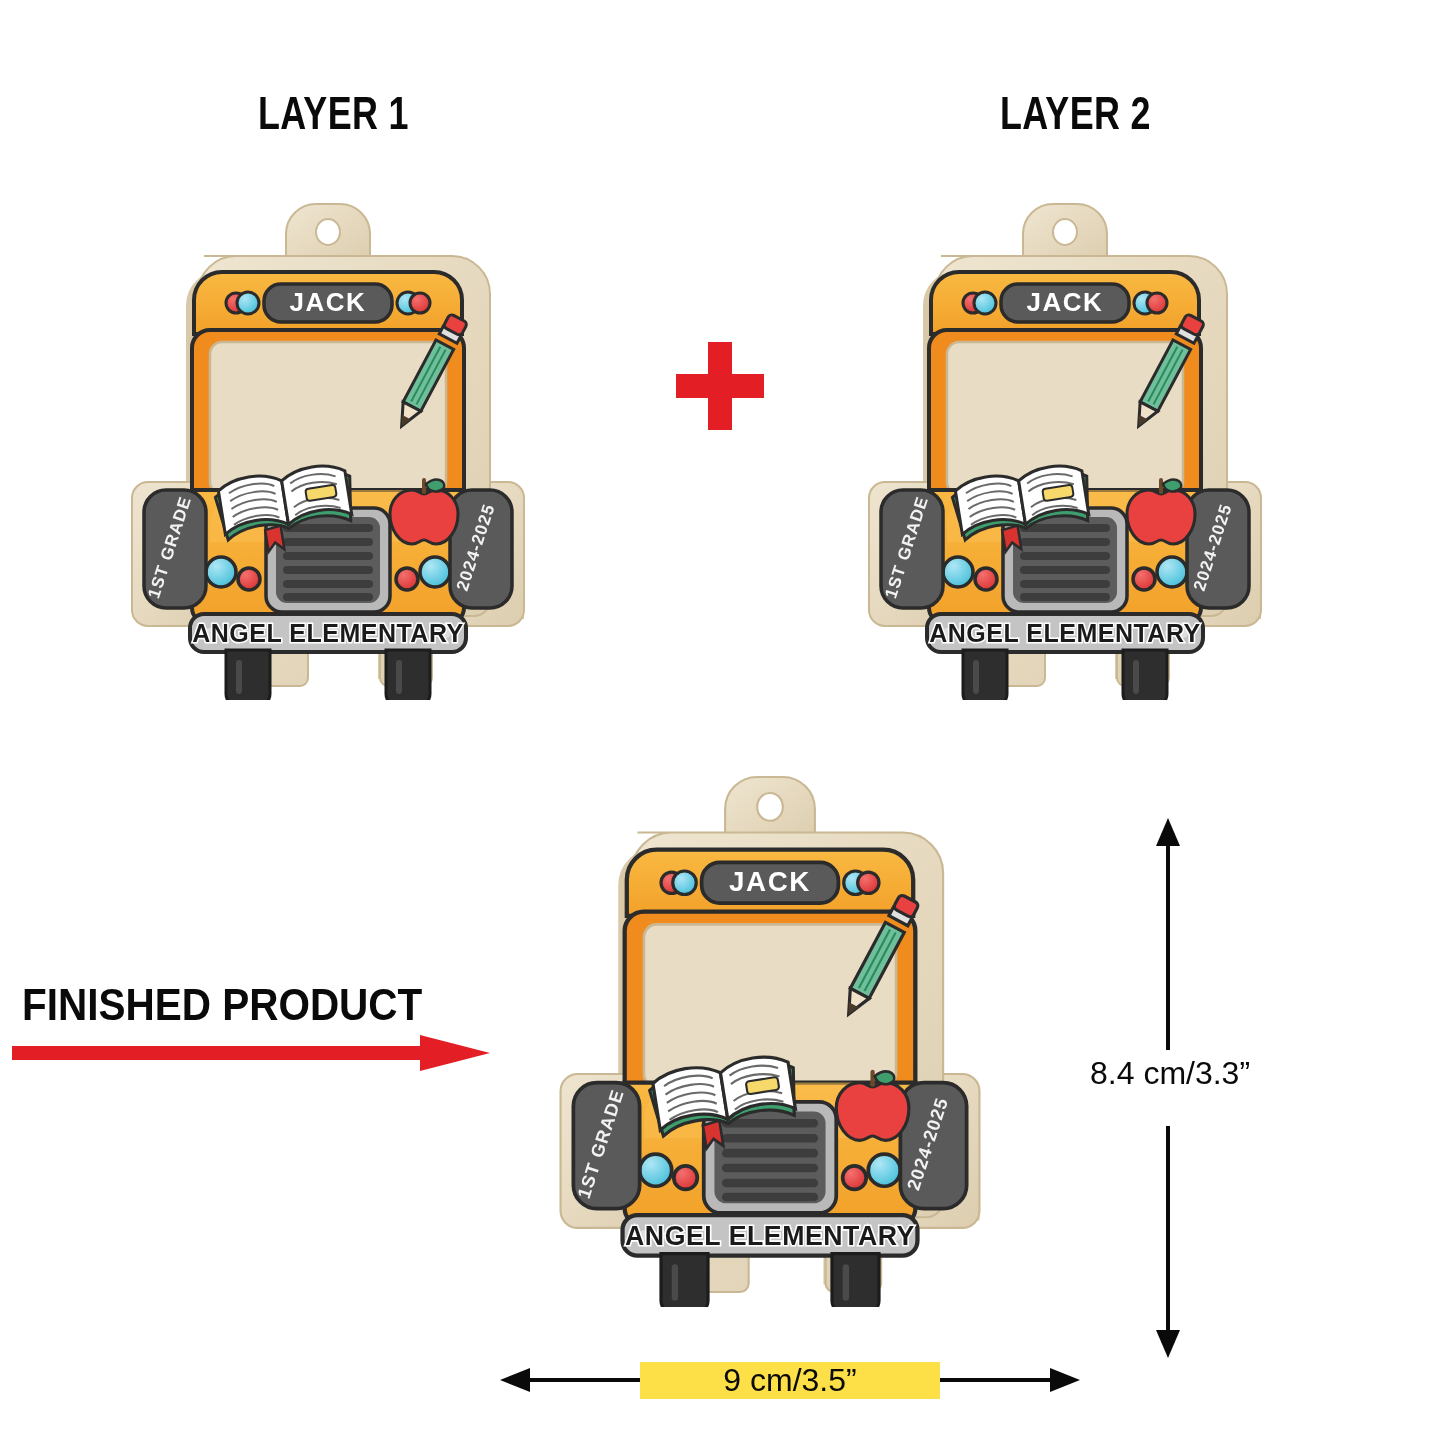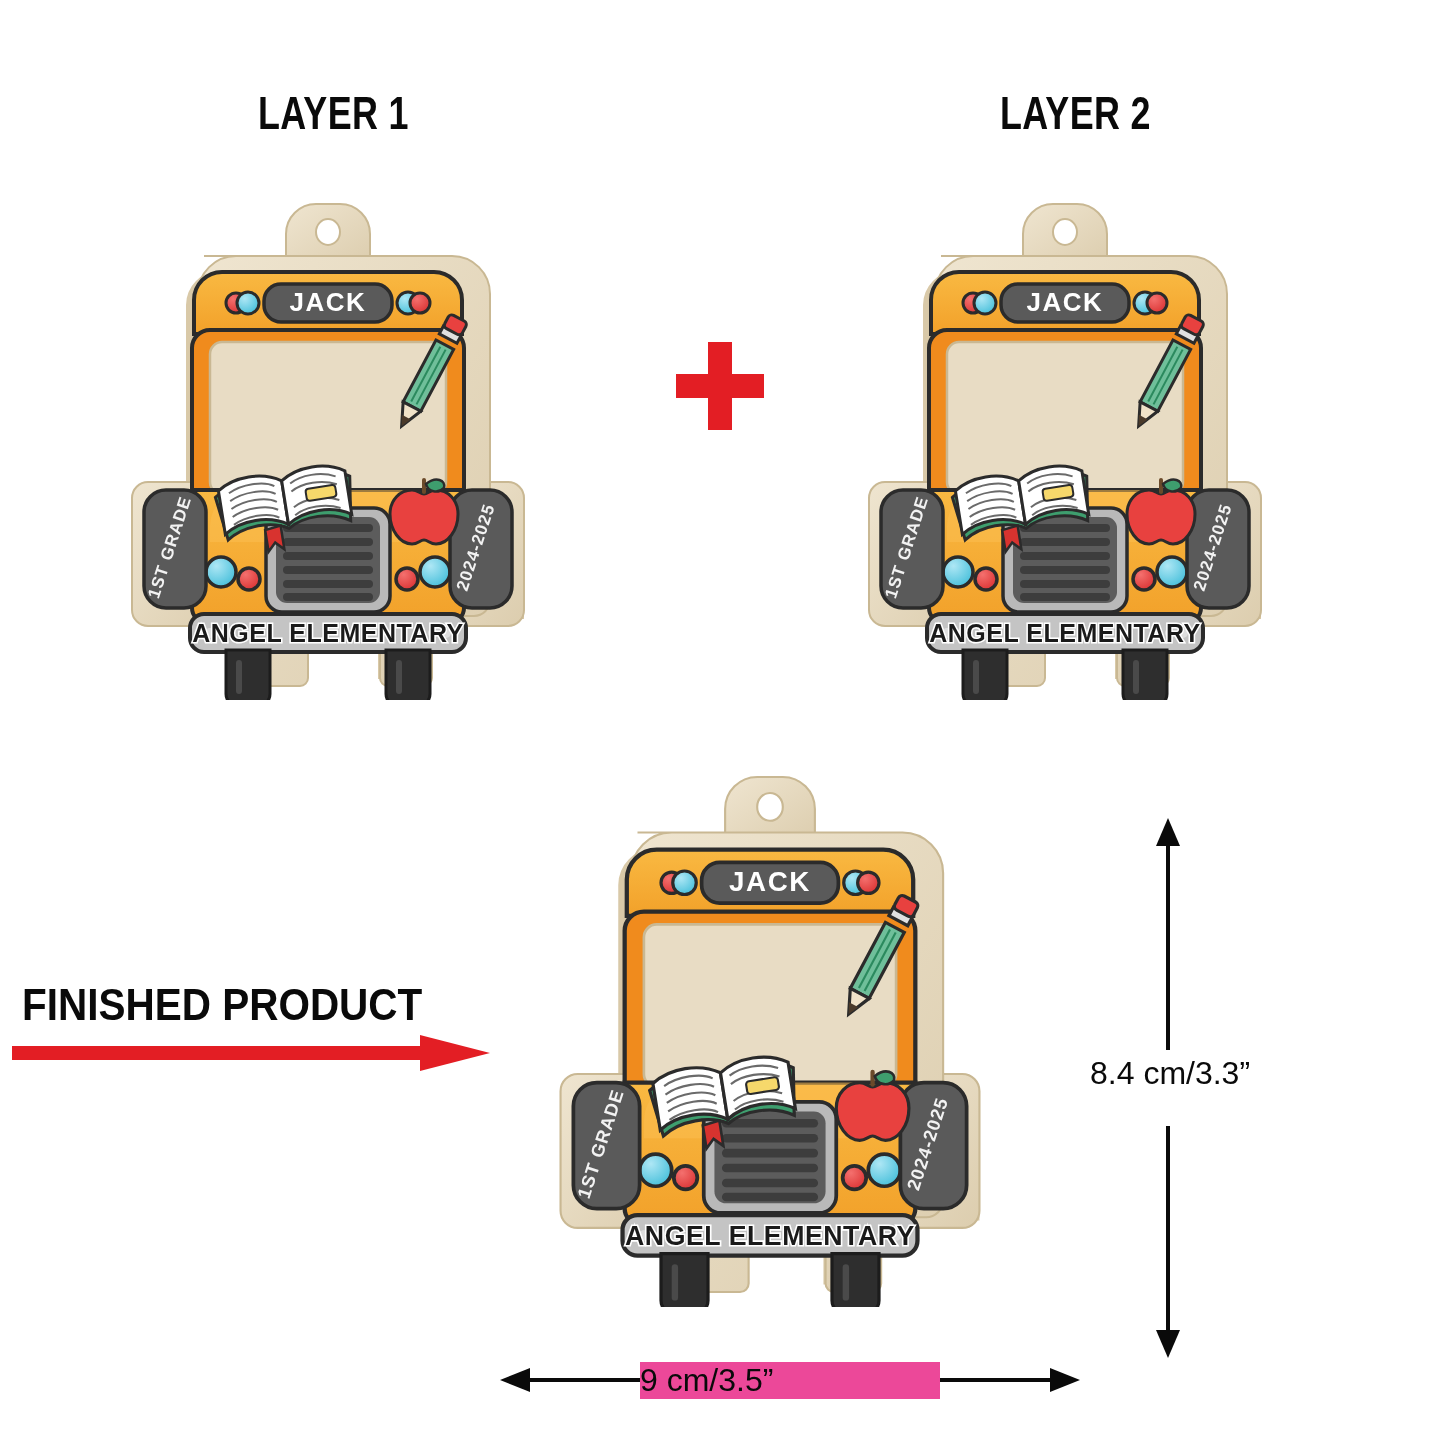--- a/index.html
+++ b/index.html
@@ -26,21 +26,21 @@
   .finished-arrow{position:absolute;left:12px;top:1032px;width:480px;height:42px;}
 
   .plus-sign{position:absolute;left:672px;top:338px;width:96px;height:96px;}
 
   
   .dim-v{position:absolute;left:1140px;top:818px;width:56px;height:540px;}
   .dim-v-label{position:absolute;left:1090px;top:1055px;width:260px;
     text-align:left;font-size:32px;color:#0a0a0a;white-space:nowrap;}
   .dim-h{position:absolute;left:500px;top:1360px;width:580px;height:40px;}
   .dim-h-label{position:absolute;left:640px;top:1362px;width:300px;
-    text-align:left;font-size:32px;color:#0a0a0a;background:#ec4899;white-space:nowrap;}
+    text-align:center;font-size:32px;color:#0a0a0a;background:#fde047;white-space:nowrap;}
 
   
   .ornament{position:absolute;}
   .ornament svg{display:block;width:100%;height:100%;overflow:visible;}
 
   #ornament-layer1{left:118px;top:190px;width:420px;height:510px;}
   #ornament-layer2{left:855px;top:190px;width:420px;height:510px;}
   #ornament-finished{left:545px;top:762px;width:450px;height:545px;}
 </style>
 </head>

